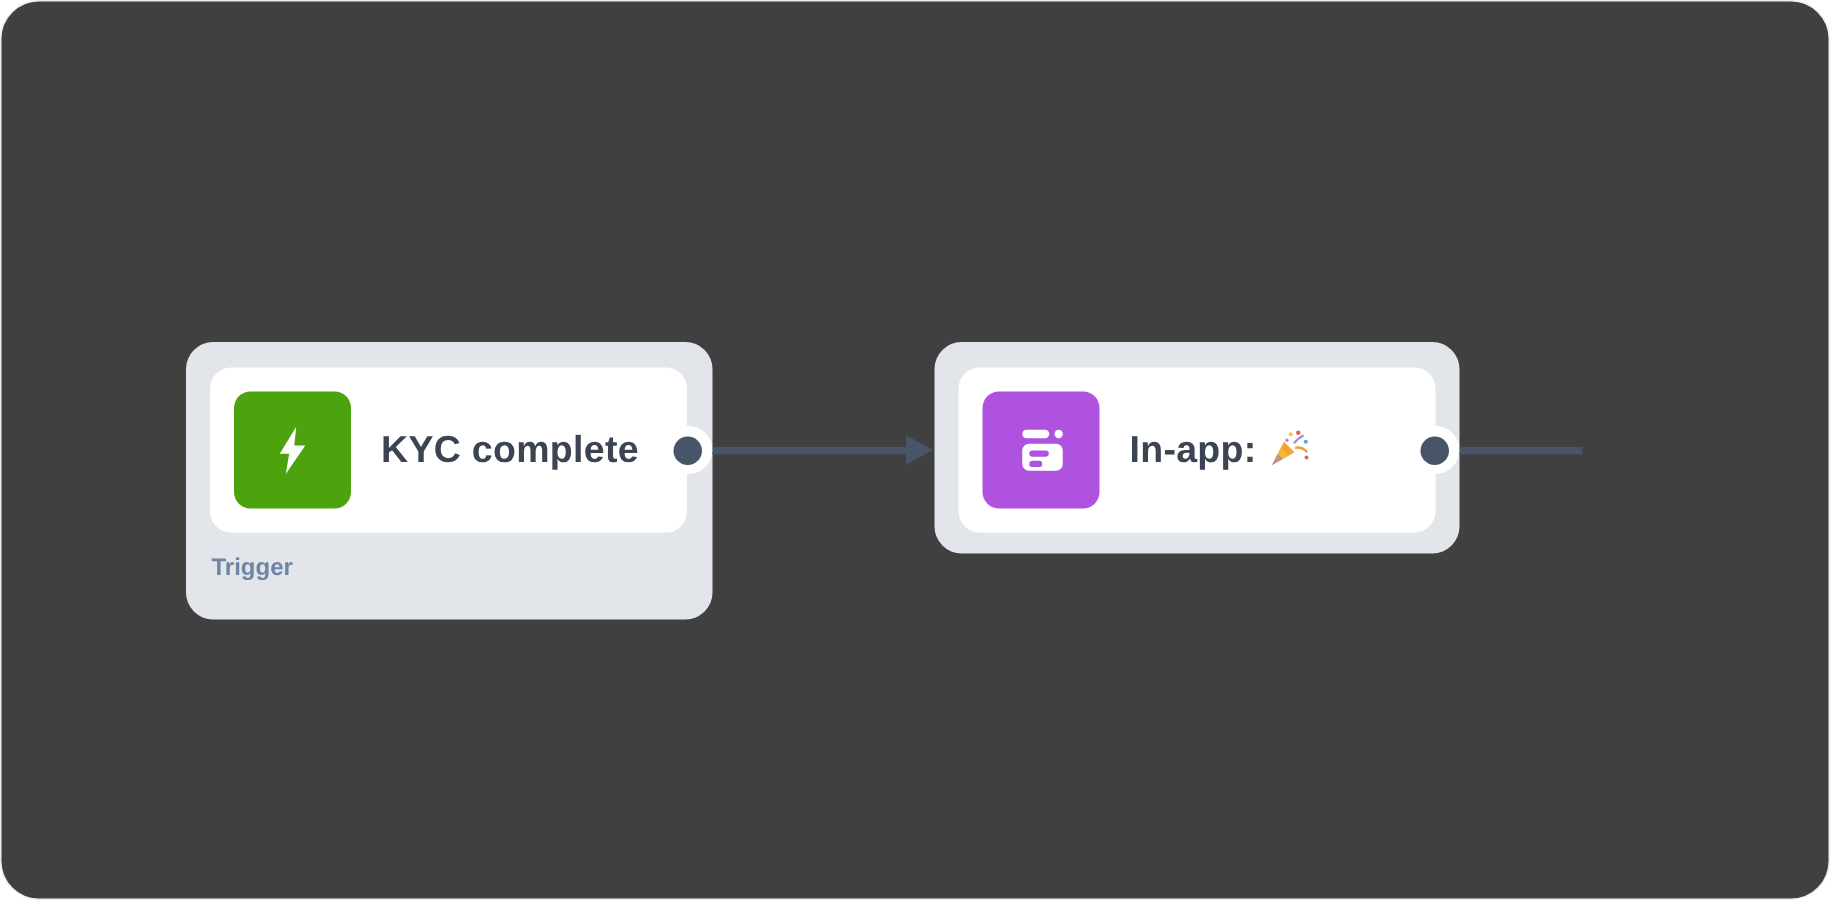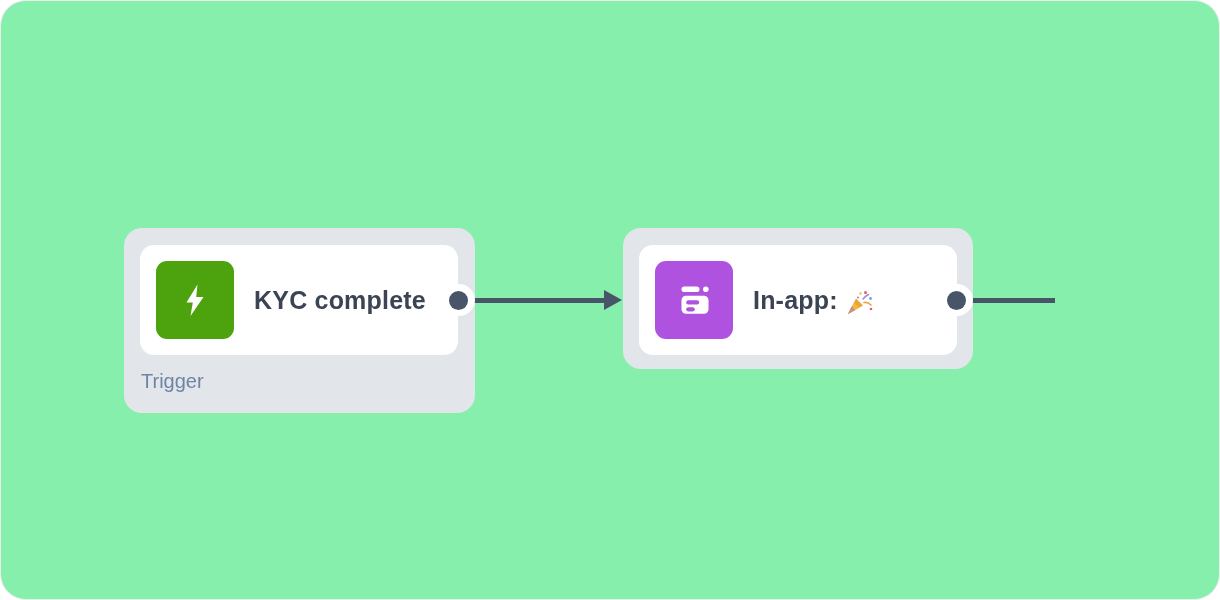--- a/index.html
+++ b/index.html
@@ -47,28 +47,28 @@
   .node-title {
     margin-left: 20px;
     font-size: 25px;
     font-weight: 700;
     line-height: 31px;
     color: #3B4453;
     letter-spacing: 0.2px;
   }
   .title-line {
     display: flex;
-    align-items: flex-end;
+    align-items: flex-start;
   }
   .emoji-svg { margin-left: 8px; }
   .node-type-label {
     position: absolute;
     left: 17px; top: 142px;
-    font-size: 20px;
-    font-weight: 400;
+    font-size: 16px;
+    font-weight: 700;
     color: #6D85A4;
   }
   .notch {
     position: absolute;
     width: 32px; height: 32px;
     border-radius: 50%;
     background: #FFFFFF;
     z-index: 2;
   }
   .port-dot {
@@ -91,21 +91,21 @@
     width: 0; height: 0;
     border-top: 10px solid transparent;
     border-bottom: 10px solid transparent;
     border-left: 18px solid #485569;
     z-index: 1;
   }
 </style>
 </head>
 <body>
 
-<div class="canvas" style="background-color: #86efac;">
+<div class="canvas" style="background-color: #404040;">
 
   <div class="node node-trigger" style="background-color: rgb(226, 230, 235);">
     <div class="node-card" style="background-color: rgb(255, 255, 255);">
       <div class="node-icon" style="background-color: rgb(77, 163, 13);">
         <svg width="44" height="44" viewBox="0 0 44 44" aria-hidden="true">
           <path d="M24.5 6.5 L13.5 24.5 L19.8 24.5 L17.5 38 L30.5 19 L23.2 19 Z" fill="#FFFFFF"></path>
         </svg>
       </div>
       <div class="node-title" style="color: rgb(59, 68, 83);">KYC complete</div>
     </div>

